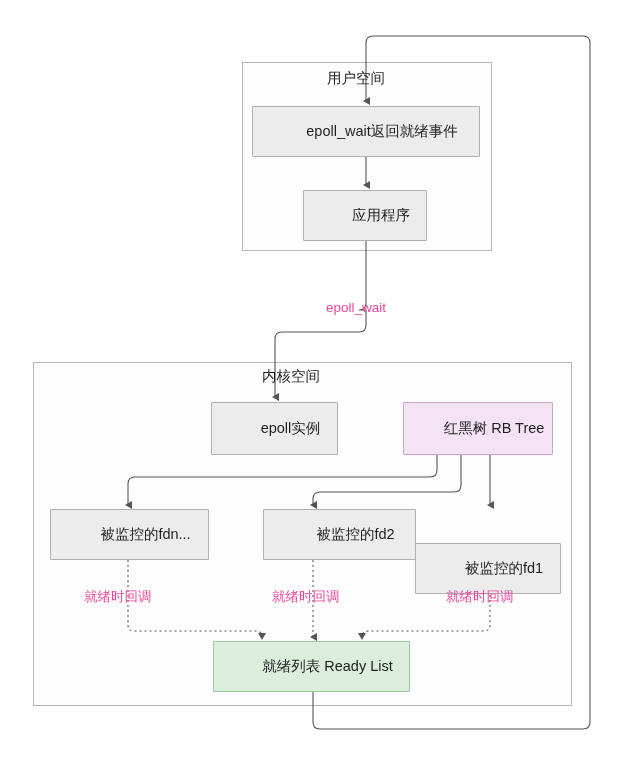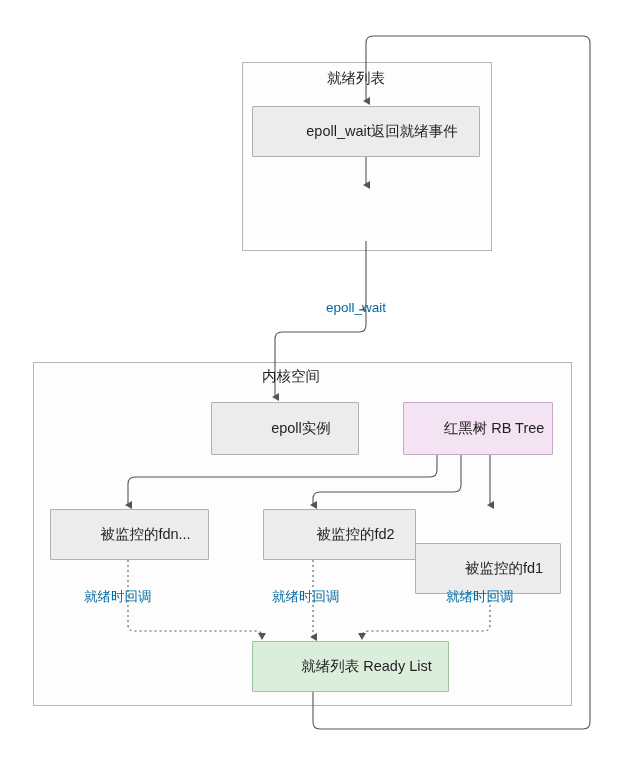--- a/index.html
+++ b/index.html
@@ -60,21 +60,21 @@
     background: #f4e3f3;
     border: 1px solid #c7a8c7;
   }
   .node-green {
     background: #dbeedc;
     border: 1px solid #9cc49e;
   }
   .edge-label {
     position: absolute;
     font-size: 13.5px;
-    color: #0369a1;
+    color: #ec4899;
     white-space: nowrap;
     line-height: 1;
   }
 </style>
 </head>
 <body>
 
 <div id="canvas">
 
   <div class="container-box" style="left:242px; top:62px; width:250px; height:189px;"></div>
@@ -106,38 +106,39 @@
       <path d="M490,455 L490,505" marker-end="url(#ah)"></path>
     </g>
 
     <g fill="none" stroke="#555555" stroke-width="1.05" stroke-dasharray="2,3">
       <path d="M128,560 L128,625 Q128,631 134,631 L256,631 Q262,631 262,637 L262,637" marker-end="url(#ahd)"></path>
       <path d="M313,560 L313,637" marker-end="url(#ahd)"></path>
       <path d="M490,560 L490,625 Q490,631 484,631 L368,631 Q362,631 362,637 L362,637" marker-end="url(#ahd)"></path>
     </g>
   </svg>
 
-  <div class="container-label" style="left:327px; top:71px;">就绪列表</div>
+  <div class="container-label" style="left:327px; top:71px;">用户空间</div>
 
   <div class="container-label" style="left:262px; top:369px;">内核空间</div>
 
   <div class="node node-grey" style="left:252px; top:106px; width:228px; height:51px;">epoll_wait返回就绪事件</div>
 
+  <div class="node node-grey" style="left:303px; top:190px; width:124px; height:51px;">应用程序</div>
 
-  <div class="node node-grey" style="left:211px; top:402px; width:148px; height:53px;">epoll实例</div>
+  <div class="node node-grey" style="left:211px; top:402px; width:127px; height:53px;">epoll实例</div>
 
   <div class="node node-pink" style="left:375px; top:402px; width:150px; height:53px;margin-left:28px;">红黑树 RB Tree</div>
 
   <div class="node node-grey" style="left:50px; top:509px; width:159px; height:51px;">被监控的fdn...</div>
 
   <div class="node node-grey" style="left:237px; top:509px; width:153px; height:51px;margin-left:26px;">被监控的fd2</div>
 
   <div class="node node-grey" style="left:415px; top:509px; width:146px; height:51px;margin-top:34px;">被监控的fd1</div>
 
-  <div class="node node-green" style="left:213px; top:641px; width:197px; height:51px;margin-left:39px;">就绪列表 Ready List</div>
+  <div class="node node-green" style="left:213px; top:641px; width:197px; height:51px;">就绪列表 Ready List</div>
 
   <div class="edge-label" style="left:326px; top:301px;">epoll_wait</div>
 
   <div class="edge-label" style="left:84px; top:590px;">就绪时回调</div>
 
   <div class="edge-label" style="left:272px; top:590px;">就绪时回调</div>
 
   <div class="edge-label" style="left:446px; top:590px;">就绪时回调</div>
 
 </div>

